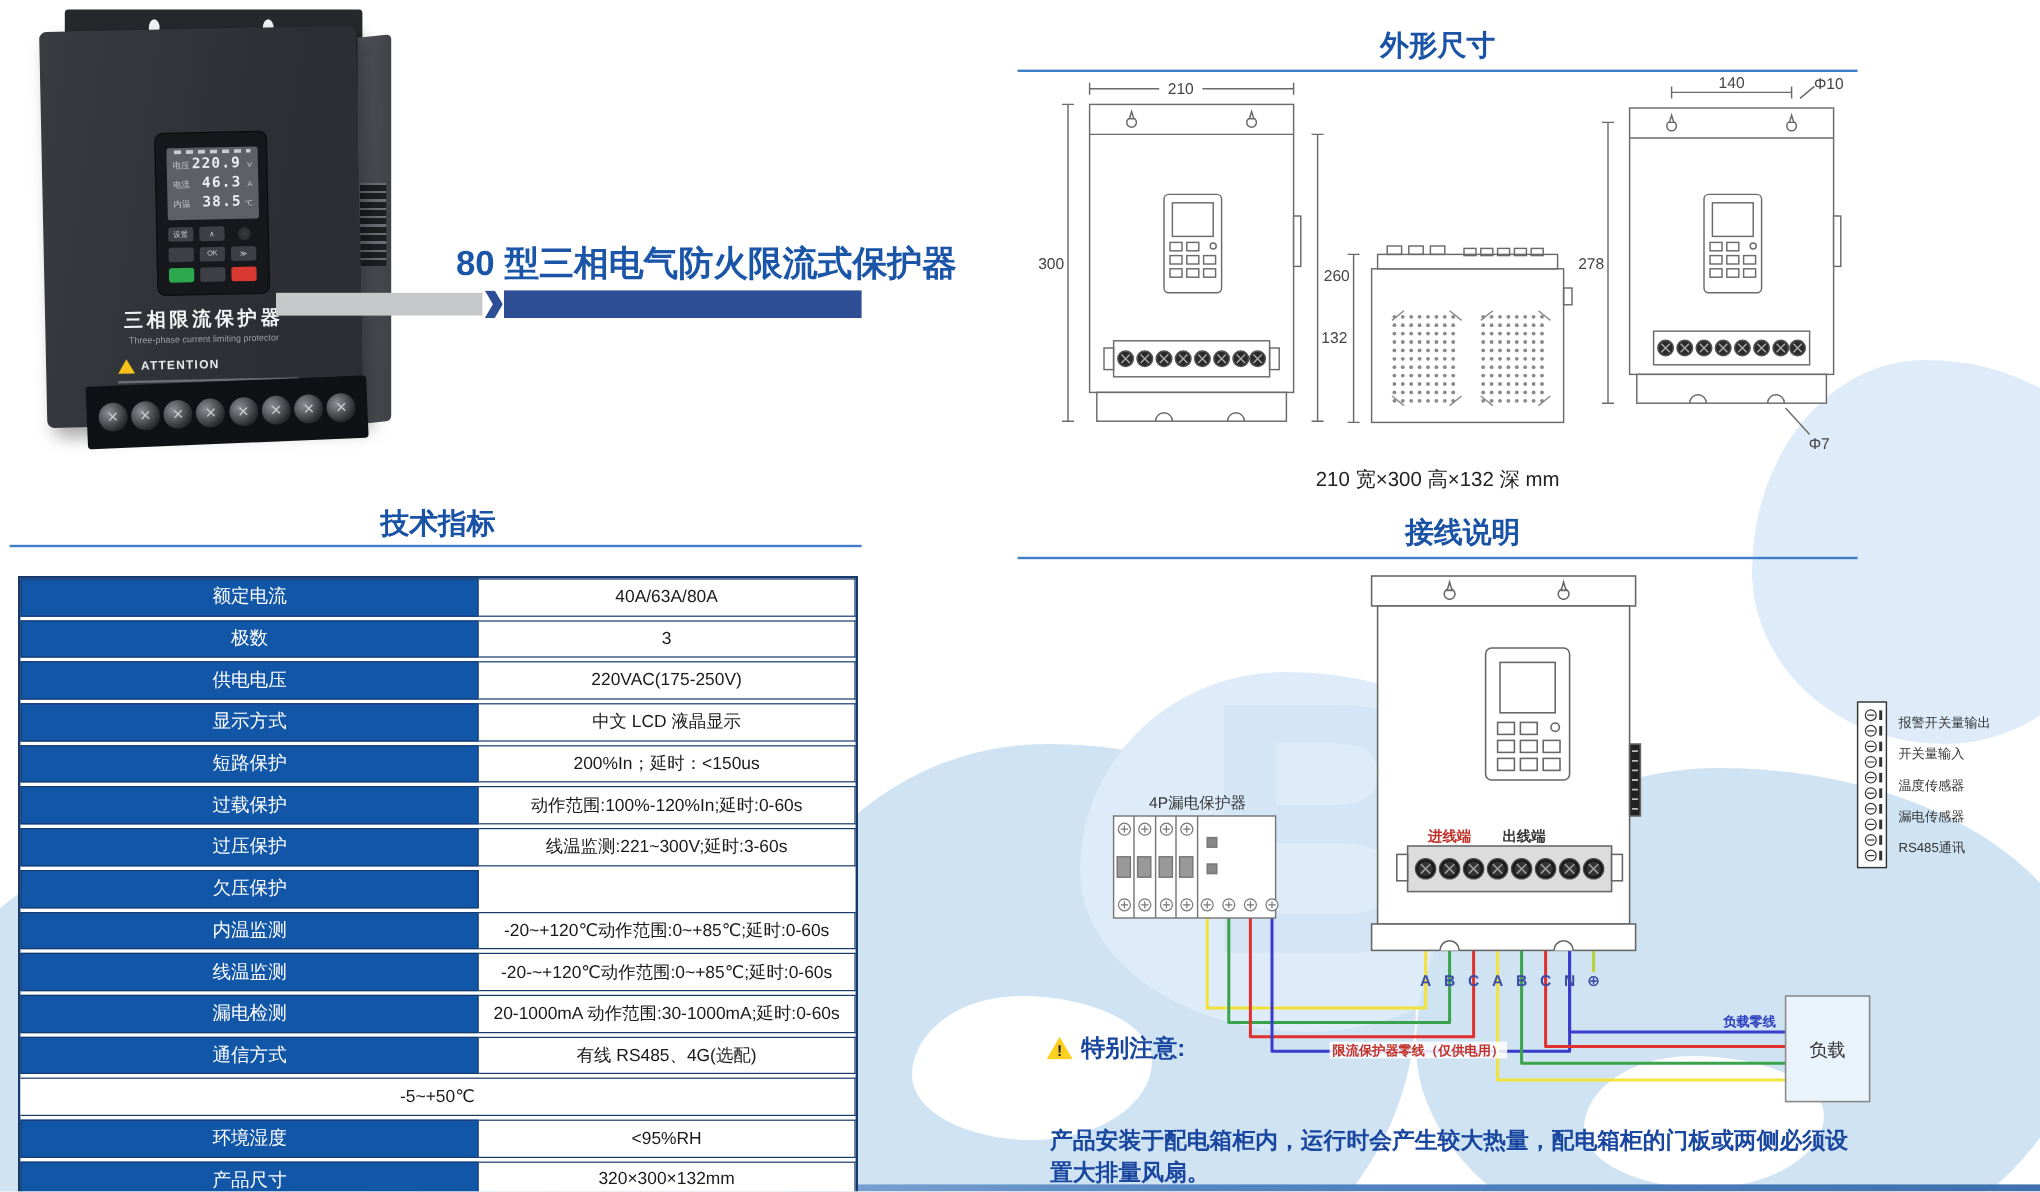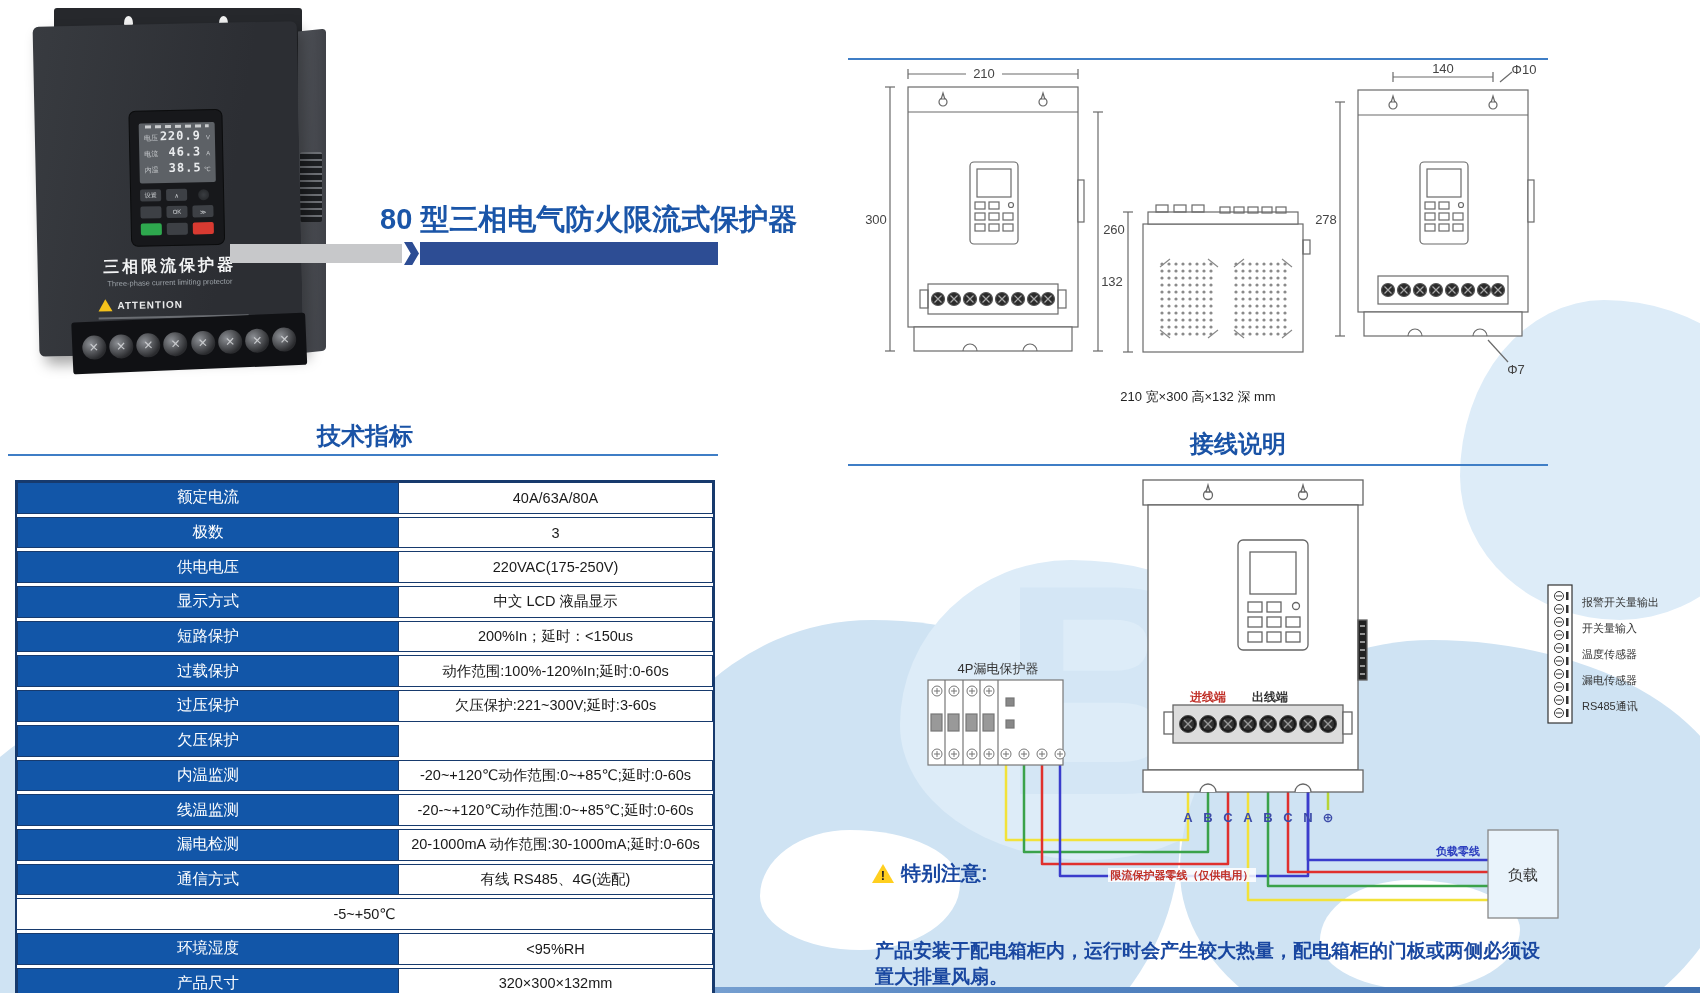--- a/index.html
+++ b/index.html
@@ -78,21 +78,21 @@
   .sv{flex:1;background:rgba(255,255,255,.80);border:1px solid #173a6d;border-left:none;color:#1a1a1a;
       font-size:14.5px;display:flex;align-items:center;justify-content:center;white-space:nowrap;}
 
   
   svg text{font-family:"Liberation Sans","DejaVu Sans",sans-serif;}
   .dimnum{font-size:13px;fill:#444;}
   .cnlabel{font-size:11px;fill:#333;}
   .redlabel{font-size:11px;fill:#c03028;font-weight:bold;}
   .bluelabel{font-size:11px;fill:#2d3fbf;font-weight:bold;}
   .termletter{font-size:13px;font-weight:bold;fill:#3c4ba8;}
-  .dim-caption{position:absolute;left:848px;top:388px;width:700px;text-align:center;color:#222;font-size:13px;}
+  .dim-caption{position:absolute;left:848px;top:388px;width:700px;text-align:center;color:#222;font-size:17px;}
 
   
   .notice-head{position:absolute;left:872px;top:860px;display:flex;align-items:center;gap:7px;}
   .warn-tri{position:relative;width:22px;height:19px;background:#ffcf1f;
         clip-path:polygon(50% 0,100% 100%,0 100%);}
   .warn-tri:after{content:"!";position:absolute;left:0;right:0;bottom:0;text-align:center;
         font-size:13px;font-weight:bold;color:#222;}
   .notice-title{color:#1947a0;font-size:20px;font-weight:bold;}
   .notice-body{position:absolute;left:875px;top:938px;width:680px;color:#1947a0;font-size:19px;font-weight:bold;}
 </style>
@@ -213,21 +213,21 @@
         <div class="srow">
           <div class="sk">短路保护</div>
           <div class="sv">200%In；延时：&lt;150us</div>
         </div>
         <div class="srow">
           <div class="sk">过载保护</div>
           <div class="sv">动作范围:100%-120%In;延时:0-60s</div>
         </div>
         <div class="srow">
           <div class="sk">过压保护</div>
-          <div class="sv">欠压保护:221~300V;延时:3-60s</div>
+          <div class="sv">线温监测:221~300V;延时:3-60s</div>
         </div>
         <div class="srow">
           <div class="sk">欠压保护</div>
         </div>
         <div class="srow">
           <div class="sk">内温监测</div>
           <div class="sv">-20~+120℃动作范围:0~+85℃;延时:0-60s</div>
         </div>
         <div class="srow">
           <div class="sk">线温监测</div>
@@ -251,20 +251,21 @@
         <div class="srow">
           <div class="sk">产品尺寸</div>
           <div class="sv">320×300×132mm</div>
         </div>
         <div class="srow">
           <div class="sk">安装方式</div>
           <div class="sv">底板螺钉固定</div>
         </div>
       </div>
 
+    <div class="sec-head" style="left:848px;top:22px;width:700px;">外形尺寸</div>
     <div class="rule" style="left:848px;top:58px;width:700px;"></div>
 
     <svg style="position:absolute;left:848px;top:62px;" width="700" height="320" viewBox="0 0 700 320">
       <defs>
         <g id="keyhole2" stroke="#666" fill="#fff">
           <circle cx="0" cy="2" r="4"></circle>
             <path d="M-1.8,-1 L0,-7 L1.8,-1 Z"></path>
         </g>
         <g id="dscrew">
           <circle r="6.5" fill="#2b2b2b" stroke="#555"></circle>
@@ -561,21 +562,21 @@
         <line x1="640" y1="278" x2="660" y2="300"></line>
       </g>
       <text class="dimnum" x="595" y="11" text-anchor="middle">140</text>
       <text class="dimnum" x="676" y="12" text-anchor="middle">Φ10</text>
       <text class="dimnum" x="478" y="162" text-anchor="middle">278</text>
       <text class="dimnum" x="668" y="312" text-anchor="middle">Φ7</text>
     </svg>
 
     <div class="dim-caption">210 宽×300 高×132 深 mm</div>
 
-    <div class="sec-head" style="left:888px;top:428px;width:700px;">接线说明</div>
+    <div class="sec-head" style="left:869px;top:428px;width:700px;">接线说明</div>
     <div class="rule" style="left:848px;top:464px;width:700px;"></div>
 
     <svg style="position:absolute;left:848px;top:470px;" width="852" height="480" viewBox="0 0 852 480">
       <defs>
         <g id="wscrew">
           <circle r="8.5" fill="#1a1a1a" stroke="#4a4a4a"></circle>
           <circle r="6" fill="#333"></circle>
           <path d="M-4,-4 L4,4 M-4,4 L4,-4" stroke="#999" stroke-width="1.4"></path>
         </g>
         <g id="plus-term">

